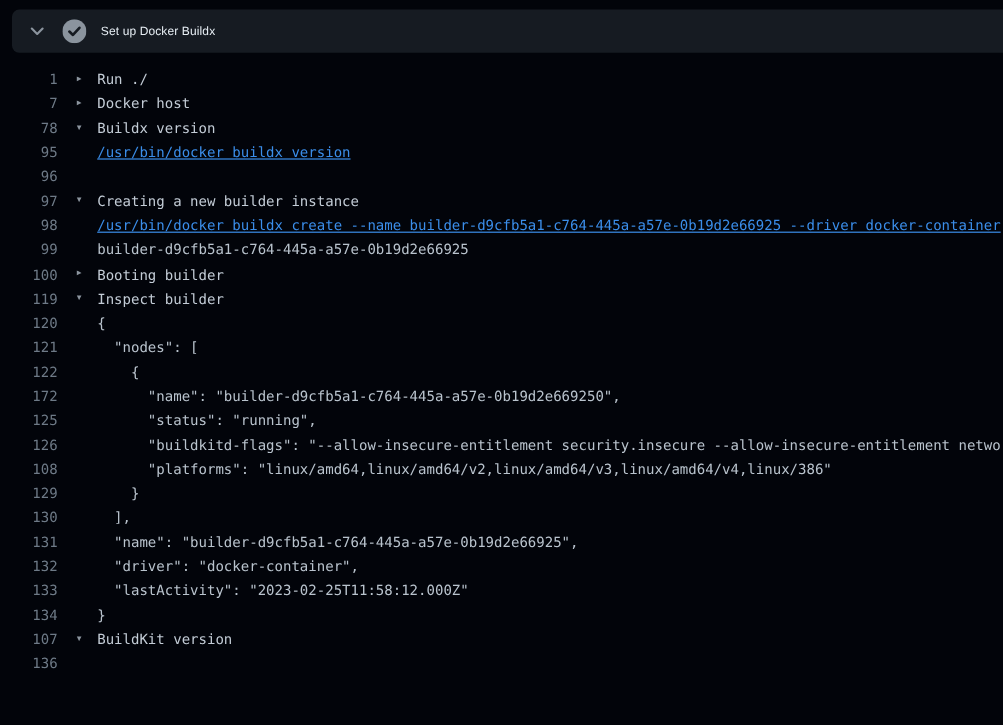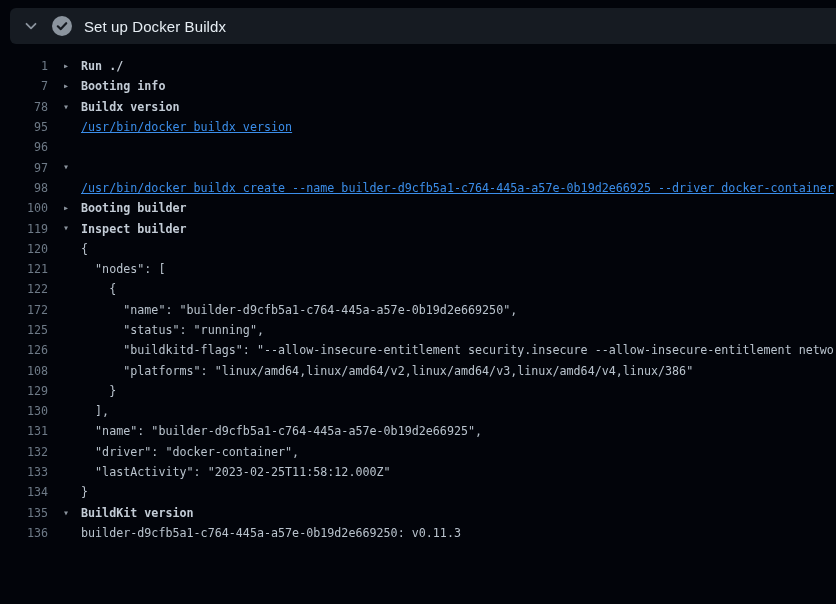--- a/index.html
+++ b/index.html
@@ -27,21 +27,21 @@
     flex: none;
   }
   .check-wrap {
     width: 20px; height: 20px;
     margin-left: 13px;
     flex: none;
   }
   .step-title {
     margin-left: 12px;
     color: #e6edf3;
-    font-size: 15px;
+    font-size: 10px;
     font-weight: 400;
     letter-spacing: .1px;
     white-space: nowrap;
   }
   
   .log {
     position: absolute;
     left: 0; top: 56px; right: 0;
     font-family: "DejaVu Sans Mono", "Liberation Mono", monospace;
     font-size: 11.7px;
@@ -72,21 +72,21 @@
     display: inline-block;
     width: 18px;
     font-size: 10px;
     color: #8b949e;
     line-height: 20.3px;
   }
   .txt {
     color: #b9c3cd;
     white-space: pre;
   }
-  .line.is-group .txt { color: #c3ccd6; font-weight: bold; }
+  .line.is-group .txt { color: #c3ccd6; }
   .line.cmd .txt { color: #3b8eea; text-decoration: underline; }
 </style>
 </head>
 <body>
 
 <div class="step-header">
   <span class="chev">
     <svg width="14" height="14" viewBox="0 0 14 14" aria-hidden="true">
       <path d="M2.5 4.8 L7 9.3 L11.5 4.8" fill="none" stroke="#8b949e" stroke-width="1.8" stroke-linecap="round" stroke-linejoin="round"></path>
     </svg>
@@ -105,21 +105,21 @@
     <span class="num">1</span>
     <span class="lbody">
       <span class="arrow">▸</span>
       <span class="txt">Run ./</span>
     </span>
   </div>
     <div class="line is-group">
     <span class="num">7</span>
     <span class="lbody">
       <span class="arrow">▸</span>
-      <span class="txt">Booting info</span>
+      <span class="txt">Docker host</span>
     </span>
   </div>
     <div class="line is-group">
     <span class="num">78</span>
     <span class="lbody">
       <span class="arrow">▾</span>
       <span class="txt">Buildx version</span>
     </span>
   </div>
     <div class="line cmd">
@@ -129,29 +129,37 @@
       <span class="txt">/usr/bin/docker buildx version</span>
     </span>
   </div>
     <div class="line">
     <span class="num">96</span>
   </div>
     <div class="line is-group">
     <span class="num">97</span>
     <span class="lbody">
       <span class="arrow">▾</span>
+      <span class="txt">Creating a new builder instance</span>
     </span>
   </div>
     <div class="line cmd">
     <span class="num">98</span>
     <span class="lbody">
       <span class="arrow"></span>
       <span class="txt">/usr/bin/docker buildx create --name builder-d9cfb5a1-c764-445a-a57e-0b19d2e66925 --driver docker-container</span>
     </span>
   </div>
+    <div class="line">
+    <span class="num">99</span>
+    <span class="lbody">
+      <span class="arrow"></span>
+      <span class="txt">builder-d9cfb5a1-c764-445a-a57e-0b19d2e66925</span>
+    </span>
+  </div>
     <div class="line is-group">
     <span class="num">100</span>
     <span class="lbody">
       <span class="arrow">▸</span>
       <span class="txt">Booting builder</span>
     </span>
   </div>
     <div class="line is-group">
     <span class="num">119</span>
     <span class="lbody">
@@ -244,26 +252,22 @@
     </span>
   </div>
     <div class="line">
     <span class="num">134</span>
     <span class="lbody">
       <span class="arrow"></span>
       <span class="txt">}</span>
     </span>
   </div>
     <div class="line is-group">
-    <span class="num">135</span>
+    <span class="num">107</span>
     <span class="lbody">
       <span class="arrow">▾</span>
       <span class="txt">BuildKit version</span>
     </span>
   </div>
     <div class="line">
     <span class="num">136</span>
-    <span class="lbody">
-      <span class="arrow"></span>
-      <span class="txt">builder-d9cfb5a1-c764-445a-a57e-0b19d2e669250: v0.11.3</span>
-    </span>
   </div>
   </div>
 
 </body></html>

